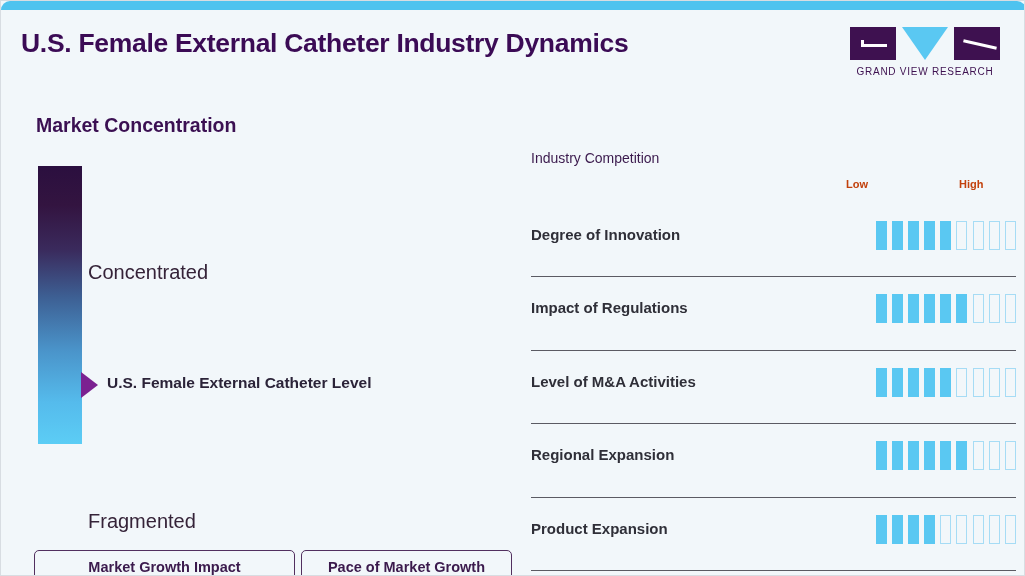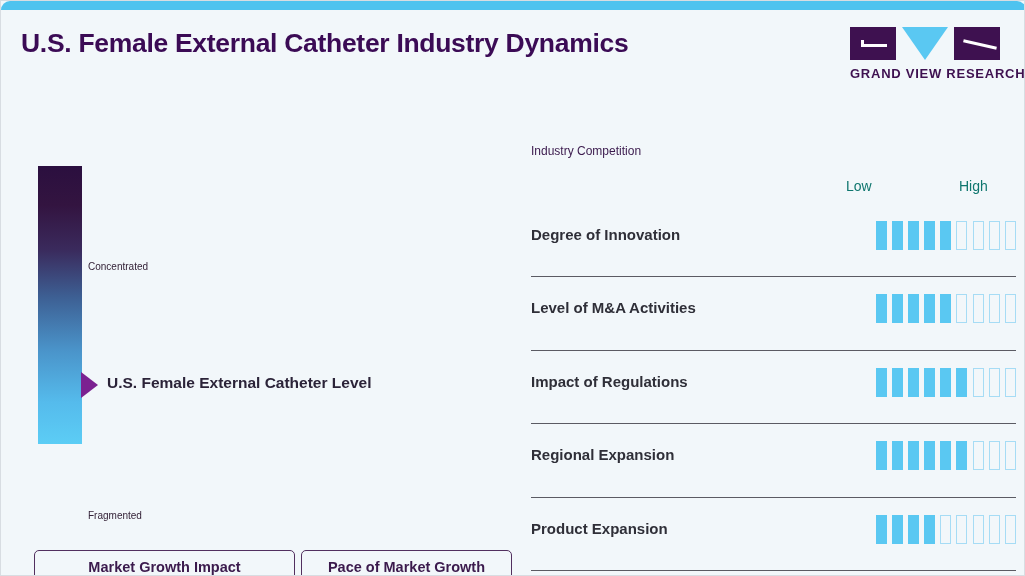--- a/index.html
+++ b/index.html
@@ -101,25 +101,25 @@
   }
   .logo-v {
     width: 0;
     height: 0;
     border-left: 23px solid transparent;
     border-right: 23px solid transparent;
     border-top: 33px solid #5ac8f2;
   }
   .logo-text {
     margin-top: 5px;
-    font-size: 13px;
-    font-weight: bold;
+    font-size: 10px;
+    font-weight: normal;
     letter-spacing: 0.75px;
     color: #3e1150;
-    text-align: right;
+    text-align: center;
     white-space: nowrap;
   }
 
   
   .left-panel {
     position: absolute;
     left: 0;
     top: 85px;
     width: 520px;
     height: 491px;
@@ -144,21 +144,21 @@
       #331440 14%,
       #3a2a5c 30%,
       #3d5f93 47%,
       #4a93c9 66%,
       #55bbec 85%,
       #5ccdf5 100%);
   }
   .scale-label {
     position: absolute;
     left: 87px;
-    font-size: 10px;
+    font-size: 20px;
     color: #352338;
   }
   .scale-label.top { top: 175px; }
   .scale-label.bottom { top: 424px; }
 
   .marker {
     position: absolute;
     left: 80px;
     top: 286px;
     width: 0;
@@ -217,31 +217,31 @@
     position: absolute;
     left: 10px;
     top: 28px;
     font-size: 19.5px;
     font-weight: bold;
     color: #3b1052;
   }
   .right-subtitle {
     position: absolute;
     left: 10px;
-    top: 58px;
-    font-size: 12px;
+    top: 64px;
+    font-size: 14px;
     color: #3b1a4d;
   }
 
   .scale-head {
     position: absolute;
     top: 92px;
-    font-size: 14px;
-    font-weight: normal;
-    color: #0f766e;
+    font-size: 11px;
+    font-weight: bold;
+    color: #c2410c;
   }
   .scale-head.low { left: 325px; }
   .scale-head.high { left: 438px; text-align: right; }
 
   .char-rows {
     position: absolute;
     left: 10px;
     top: 118px;
     width: 485px;
     text-decoration: underline;
@@ -294,20 +294,21 @@
         <div class="logo-block">
           <div class="logo-r-slash"></div>
         </div>
       </div>
       <div class="logo-text">GRAND VIEW RESEARCH</div>
     </div>
   </div>
 
   <div class="left-panel">
 
+    <div class="section-title">Market Concentration</div>
 
     <div class="gradient-bar"></div>
 
     <div class="scale-label top">Concentrated</div>
     <div class="scale-label bottom">Fragmented</div>
 
     <div class="marker"></div>
     <div class="marker-label">U.S. Female External Catheter Level</div>
 
     <div class="stage-box growth">
@@ -337,42 +338,42 @@
             <div class="seg on"></div>
             <div class="seg on"></div>
             <div class="seg on"></div>
             <div class="seg off"></div>
             <div class="seg off"></div>
             <div class="seg off"></div>
             <div class="seg off"></div>
           </div>
         </div>
         <div class="char-row">
+          <div class="char-label">Impact of Regulations</div>
+          <div class="rating">
+            <div class="seg on"></div>
+            <div class="seg on"></div>
+            <div class="seg on"></div>
+            <div class="seg on"></div>
+            <div class="seg on"></div>
+            <div class="seg on"></div>
+            <div class="seg off"></div>
+            <div class="seg off"></div>
+            <div class="seg off"></div>
+          </div>
+        </div>
+        <div class="char-row">
           <div class="char-label">Level of M&amp;A Activities</div>
           <div class="rating">
             <div class="seg on"></div>
             <div class="seg on"></div>
             <div class="seg on"></div>
             <div class="seg on"></div>
             <div class="seg on"></div>
             <div class="seg off"></div>
-            <div class="seg off"></div>
-            <div class="seg off"></div>
-            <div class="seg off"></div>
-          </div>
-        </div>
-        <div class="char-row">
-          <div class="char-label">Impact of Regulations</div>
-          <div class="rating">
-            <div class="seg on"></div>
-            <div class="seg on"></div>
-            <div class="seg on"></div>
-            <div class="seg on"></div>
-            <div class="seg on"></div>
-            <div class="seg on"></div>
             <div class="seg off"></div>
             <div class="seg off"></div>
             <div class="seg off"></div>
           </div>
         </div>
         <div class="char-row">
           <div class="char-label">Regional Expansion</div>
           <div class="rating">
             <div class="seg on"></div>
             <div class="seg on"></div>

